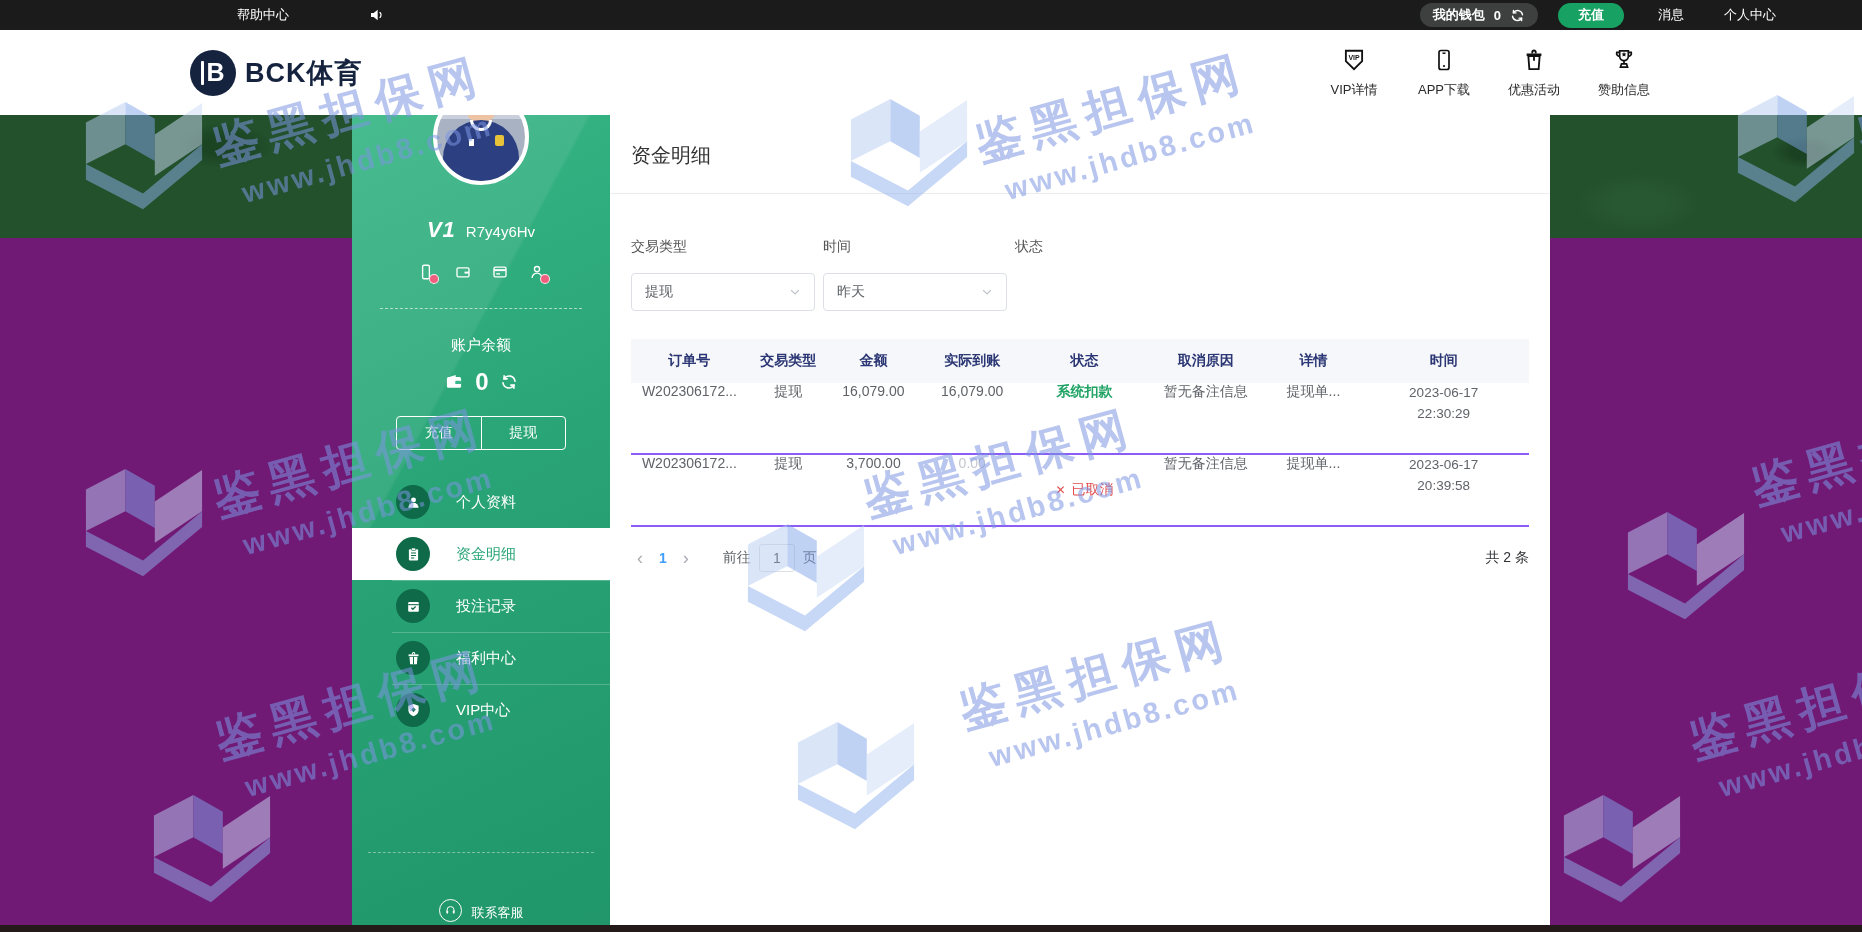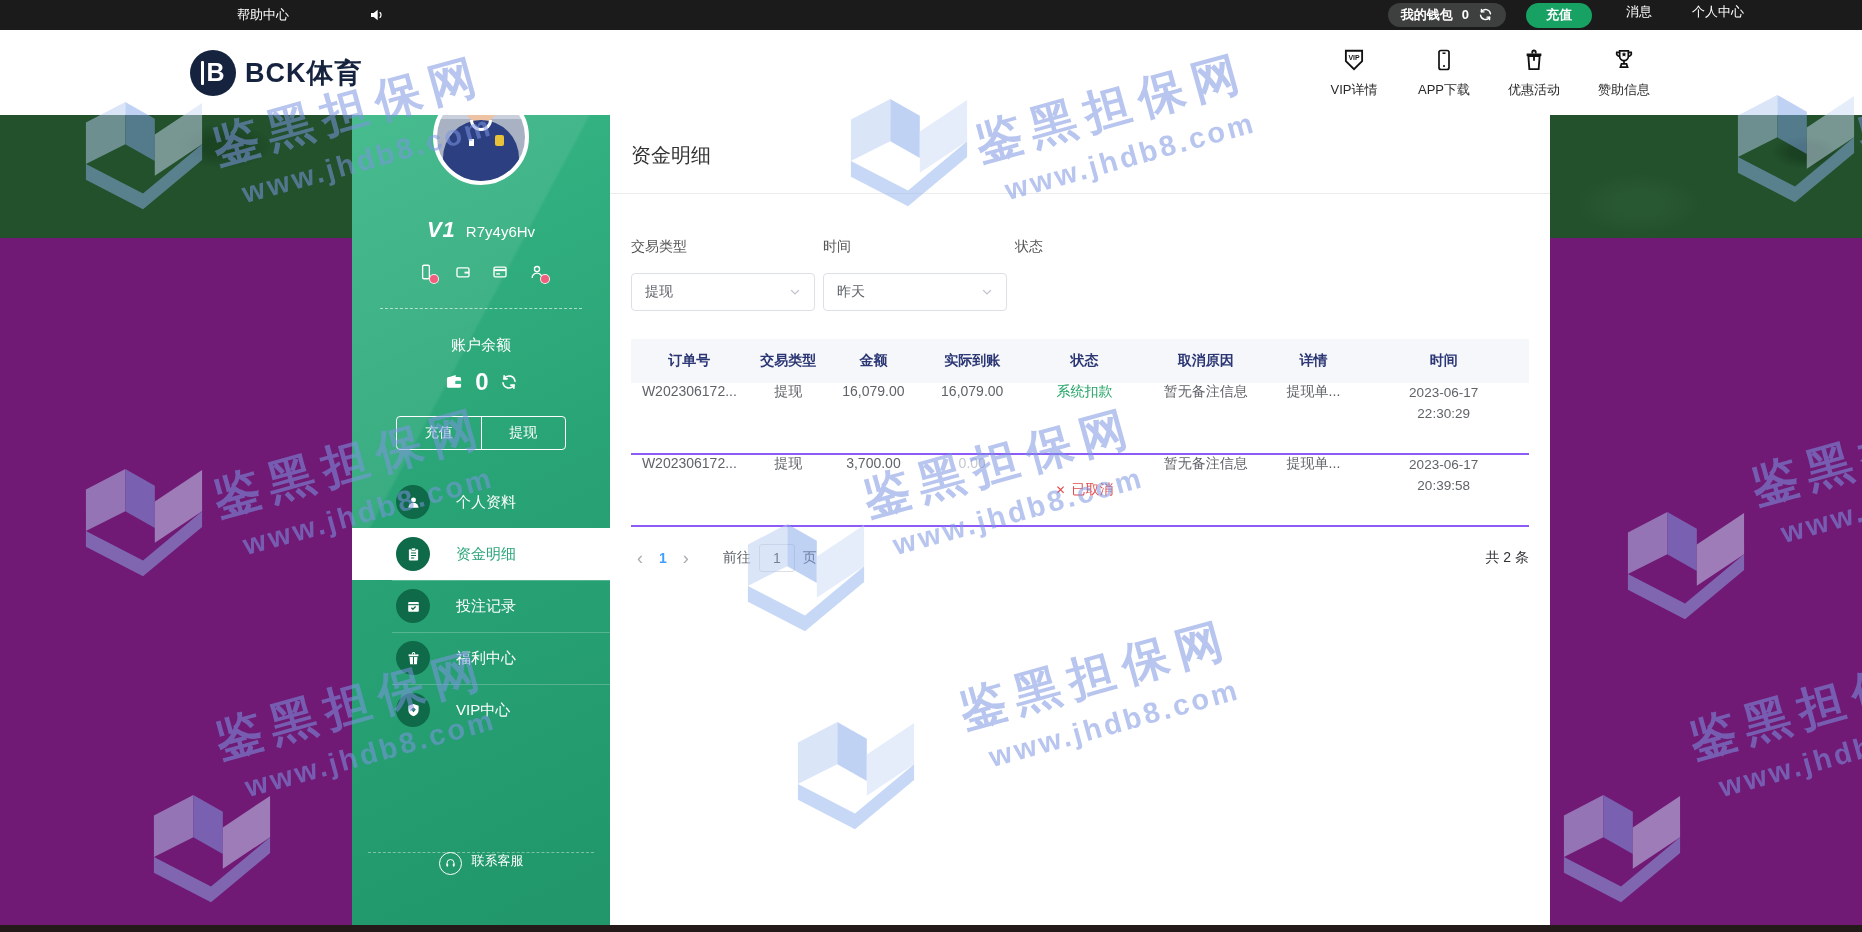--- a/index.html
+++ b/index.html
@@ -4,21 +4,21 @@
 <style>
   html,body{margin:0;padding:0}
   .stage{position:relative;width:1862px;height:932px;overflow:hidden;background:#701a75;
          font-family:"Liberation Sans",sans-serif;-webkit-font-smoothing:antialiased}
 
   
   .topbar{position:absolute;top:0;left:0;right:0;height:30px;background:#1b1b1c;display:flex;
           align-items:center;color:#fff;font-size:13px;z-index:6}
   .tb-help{margin-left:237px;cursor:pointer}
   .tb-speaker{margin-left:80px;display:flex;align-items:center;cursor:pointer}
-  .tb-right{margin-left:auto;display:flex;margin-right:118px}
+  .tb-right{margin-left:auto;display:flex;align-items:center;margin-right:86px}
   .wallet-pill{display:flex;align-items:center;gap:9px;background:#3e3f3f;border-radius:13px;
                height:24px;padding:0 13px;font-weight:700}
   .tb-refresh{display:flex;cursor:pointer}
   .tb-recharge{background:#17a163;border-radius:13px;height:25px;padding:0 20px;display:flex;
                align-items:center;margin-left:20px;font-weight:700;cursor:pointer}
   .tb-msg{margin-left:34px;cursor:pointer}
   .tb-pc{margin-left:40px;cursor:pointer}
 
   
   .navbar{position:absolute;top:30px;left:0;right:0;height:85px;background:#fff;display:flex;
@@ -88,21 +88,21 @@
            border-top:1px solid rgba(255,255,255,.22)}
   .sb-item.last::after{content:"";position:absolute;left:40px;right:0;bottom:0;
            border-top:1px solid rgba(255,255,255,.22)}
   .icircle{width:34px;height:34px;border-radius:50%;background:#0e6a49;display:flex;align-items:center;
            justify-content:center;flex-shrink:0}
   .icircle svg{width:17px;height:17px;display:block}
   .sb-item.active{background:#fff;color:#2aa578}
   .sb-contact{position:absolute;bottom:10px;left:0;right:0;height:70px}
   .sb-contact::before{content:"";position:absolute;top:0;left:16px;right:16px;
            border-top:1px dashed rgba(255,255,255,.4)}
-  .contact-inner{display:flex;align-items:flex-start;justify-content:center;gap:10px;height:100%;
+  .contact-inner{display:flex;align-items:flex-end;justify-content:center;gap:10px;height:100%;
            font-size:13px;cursor:pointer}
   .hs-circle{width:23px;height:23px;border:1.5px solid #fff;border-radius:50%;display:flex;
            align-items:center;justify-content:center;box-sizing:border-box}
   .hs-circle svg{width:13px;height:13px;display:block}
 
   
   .content{flex:1;background:#fff;position:relative}
   .title-bar{padding:27px 21px 24px;font-size:20px;color:#333;font-weight:500;
              border-bottom:1px solid #ececec}
   .filters{display:flex;padding:44px 21px 0}
@@ -114,21 +114,21 @@
   .table{margin:28px 21px 0}
   .thead{display:flex;align-items:center;height:44px;background:#f6f7fa;font-size:14px;
          font-weight:700;color:#2b3674}
   .trow{display:flex;min-height:70px;font-size:14px;color:#5f6368;
         border-bottom:2px solid #8b5cf6}
   .cell{text-align:center;box-sizing:border-box;padding:0 4px}
   .cell:nth-child(1){width:13%}.cell:nth-child(2){width:9%}.cell:nth-child(3){width:10%}
   .cell:nth-child(4){width:12%}.cell:nth-child(5){width:13%}.cell:nth-child(6){width:14%}
   .cell:nth-child(7){width:10%}.cell:nth-child(8){width:19%}
   .muted{color:#c3c7cf}
-  .st-ok{color:#21a366;font-weight:400}
+  .st-ok{color:#21a366;font-weight:700}
   .st-cancel{color:#e24c4c;display:flex;align-items:center;justify-content:center;gap:6px}
   .x-ico{font-size:12px;line-height:1}
   .t2{line-height:1.55;font-size:13.5px}
   .detail-link{cursor:pointer}
   .pager{display:flex;align-items:center;padding:17px 21px 0;font-size:14px;color:#5f6368}
   .pg-prev,.pg-next{color:#a8abb2;font-size:18px;padding:0 6px;cursor:pointer;line-height:1}
   .pg-cur{color:#409eff;font-weight:600;margin:0 10px;cursor:pointer}
   .pg-goto{margin-left:28px;display:flex;align-items:center;gap:8px}
   .pg-input{width:36px;height:28px;border:1px solid #dcdfe6;border-radius:3px;text-align:center;
             font-size:14px;color:#333;font-family:inherit;box-sizing:border-box}

